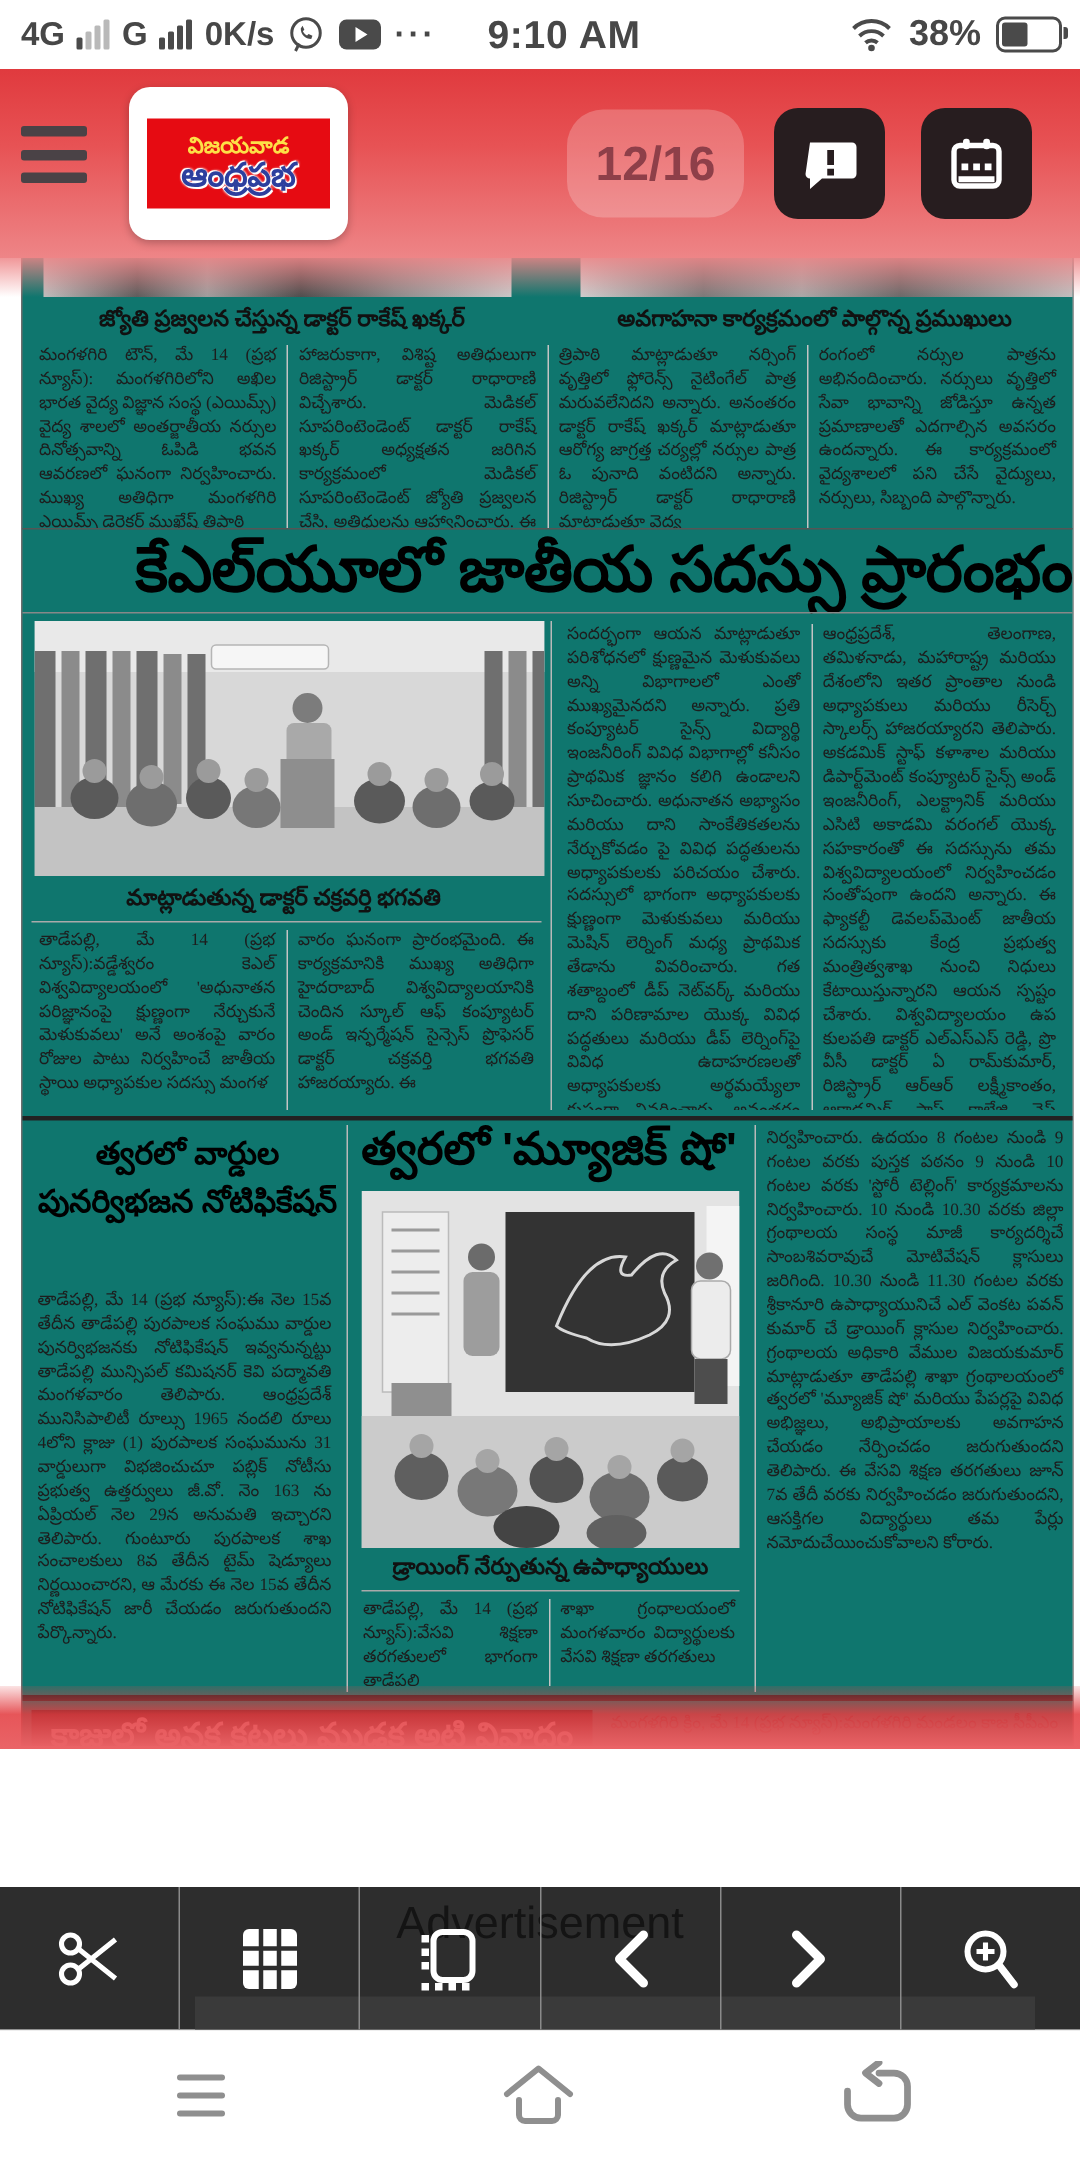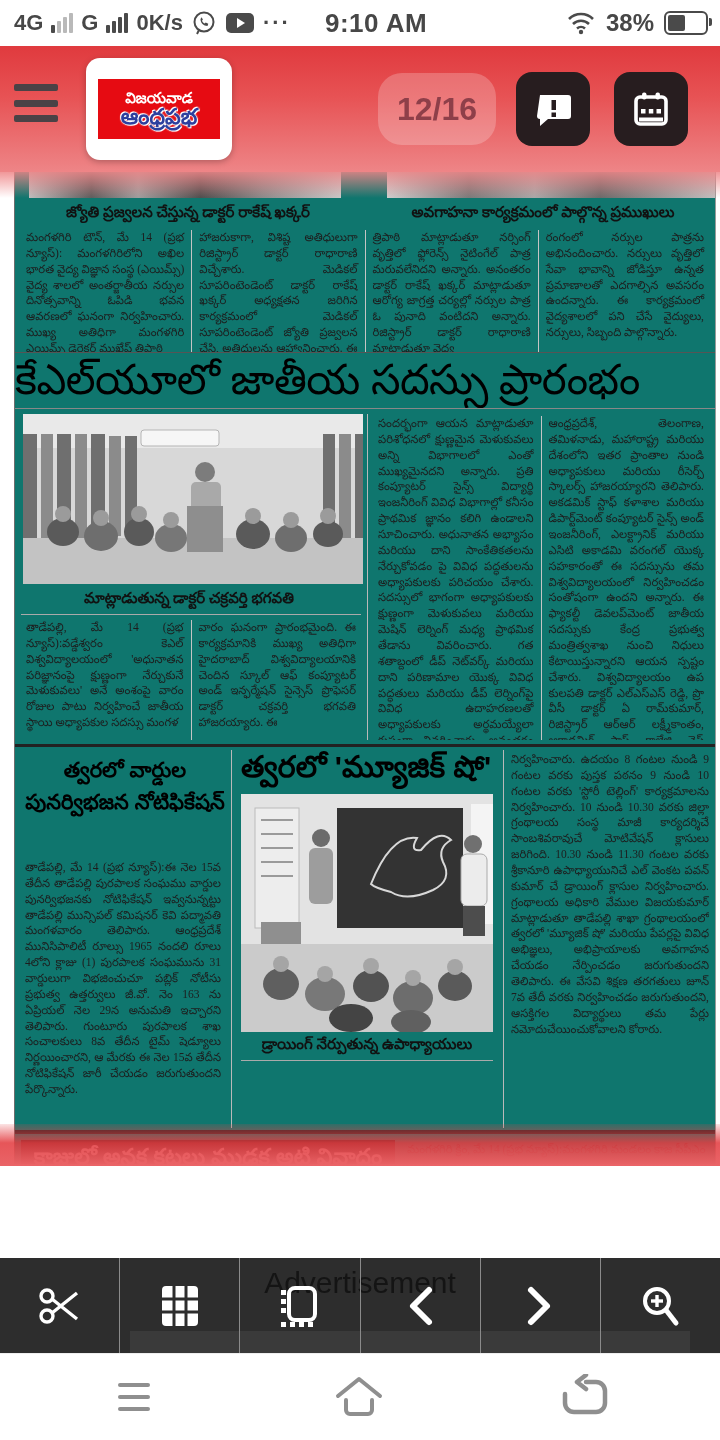--- a/index.html
+++ b/index.html
@@ -18,39 +18,39 @@
   .batt::after{content:"";position:absolute;right:-6px;top:5px;width:3px;height:8px;background:#4a4a4a;border-radius:0 2px 2px 0;}
   .batt i{position:absolute;left:2px;top:2px;bottom:2px;width:42%;background:#4a4a4a;border-radius:2px;}
 
   
   .app-header{position:absolute;top:46px;left:0;width:720px;height:126px;background:linear-gradient(180deg,#e03a3e 0%,#e75254 40%,#ee8587 100%);}
   .header-fade{position:absolute;top:172px;left:0;width:720px;height:26px;background:linear-gradient(180deg,rgba(238,133,135,.85),rgba(238,133,135,0));z-index:5;pointer-events:none;}
   .hamburger{position:absolute;left:14px;top:38px;width:44px;height:38px;display:flex;flex-direction:column;justify-content:space-between;}
   .hamburger i{height:7px;background:#4a4246;border-radius:2px;}
   .logo-card{position:absolute;left:86px;top:12px;width:146px;height:102px;background:#fff;border-radius:14px;box-shadow:0 2px 6px rgba(0,0,0,.25);display:flex;align-items:center;justify-content:center;}
   .logo-red{width:122px;height:60px;background:#e60b12;display:flex;flex-direction:column;align-items:center;justify-content:center;line-height:1.05;}
-  .logo-top{color:#ffffff;font-weight:bold;font-size:15px;}
+  .logo-top{color:#fde047;font-weight:bold;font-size:15px;}
   .logo-bottom{color:#2d3f9e;font-weight:bold;font-size:22px;text-shadow:0 0 2px #fff,0 0 2px #fff,1px 1px 0 #fff,-1px -1px 0 #fff;}
   .page-pill{position:absolute;left:378px;top:27px;width:118px;height:72px;background:rgba(255,255,255,.22);border-radius:24px;display:flex;align-items:center;justify-content:center;color:#8e3f49;font-size:32px;font-weight:bold;}
   .hdr-btn{position:absolute;top:26px;width:74px;height:74px;background:#271d1f;border-radius:16px;display:flex;align-items:center;justify-content:center;}
   .hdr-btn.feedback{left:516px;}
   .hdr-btn.calendar{left:614px;}
 
   
   .paper{position:absolute;left:14px;top:172px;width:700px;height:992px;background:#0f766e;border-left:1px solid #6d6d6d;border-right:1px solid #9a9a9a;font-family:"Liberation Serif",serif;color:#1c1c1c;}
   .caption{font-weight:bold;font-size:15px;text-align:center;color:#111;}
   .body-text{font-size:11.5px;line-height:1.38;text-align:justify;overflow:hidden;color:#1d1d1d;}
   .cols{display:flex;}
   .cols>div{flex:1;padding:0 7px;}
   .cols>div+div{border-left:1px solid #c4c4c4;}
   .rule-heavy{position:absolute;left:0;right:0;height:3px;background:#222;}
   .rule-thin{position:absolute;left:0;right:0;height:1px;background:#555;}
   .rule-lite{position:absolute;height:1px;background:#aaa;}
   .vline{position:absolute;width:1px;background:#b9b9b9;}
-  .headline-main{position:absolute;left:0;right:0;top:184px;text-align:left;font-size:42px;font-weight:400;color:#000;letter-spacing:-.5px;font-family:"Liberation Sans",sans-serif;}
+  .headline-main{position:absolute;left:0;right:0;top:184px;text-align:right;font-size:42px;font-weight:700;color:#000;letter-spacing:-.5px;font-family:"Liberation Sans",sans-serif;}
   .headline-sub{font-weight:900;color:#000;text-align:center;font-family:"Liberation Sans",sans-serif;}
   .photo{background:#d6d6d6;overflow:hidden;}
   .blackstrip{position:absolute;background:#0a0a0a;color:#fff;font-weight:900;font-size:22px;text-align:center;overflow:hidden;line-height:34px;font-family:"Liberation Sans",sans-serif;}
 
   .red-band{position:absolute;left:0;top:1124px;width:720px;height:42px;background:linear-gradient(180deg,rgba(228,70,73,.15) 0%,rgba(227,62,66,.88) 45%,#ea6467 100%);z-index:6;}
 
   
   .toolbar{position:absolute;left:0;top:1258px;width:720px;height:95px;background:#2d2d2d;display:flex;z-index:7;}
   .toolbar .cell{flex:1;display:flex;align-items:center;justify-content:center;position:relative;z-index:2;}
   .toolbar .cell+.cell{border-left:1px solid #8a8a8a;}
@@ -251,20 +251,24 @@
     <g fill="#a5a5a5">
         <circle cx="40" cy="170" r="8"></circle>
         <circle cx="84" cy="180" r="8"></circle>
         <circle cx="130" cy="172" r="8"></circle>
         <circle cx="172" cy="184" r="8"></circle>
         <circle cx="214" cy="173" r="8"></circle>
       </g>
   </svg>
   <div class="caption abs" style="left:222px;top:864px;width:260px;">డ్రాయింగ్ నేర్పుతున్న ఉపాధ్యాయులు</div>
   <div class="rule-lite" style="left:226px;width:252px;top:888px;"></div>
+  <div class="cols abs" style="left:220px;top:894px;width:262px;height:58px;">
+    <div class="body-text" style="height:58px;">తాడేపల్లి, మే 14 (ప్రభ న్యూస్):వేసవి శిక్షణా తరగతులలో భాగంగా తాడేపల్లి</div>
+    <div class="body-text" style="height:58px;">శాఖా గ్రంధాలయంలో మంగళవారం విద్యార్థులకు వేసవి శిక్షణా తరగతులు</div>
+  </div>
 
   <div class="vline" style="left:488px;top:578px;height:378px;"></div>
   <div class="body-text abs" style="left:496px;top:580px;width:198px;height:372px;">నిర్వహించారు. ఉదయం 8 గంటల నుండి 9 గంటల వరకు పుస్తక పఠనం 9 నుండి 10 గంటల వరకు 'స్టోరీ టెల్లింగ్' కార్యక్రమాలను నిర్వహించారు. 10 నుండి 10.30 వరకు జిల్లా గ్రంథాలయ సంస్థ మాజీ కార్యదర్శిచే సాంబశివరావుచే మోటివేషన్ క్లాసులు జరిగింది. 10.30 నుండి 11.30 గంటల వరకు శ్రీకానూరి ఉపాధ్యాయునిచే ఎల్ వెంకట పవన్ కుమార్ చే డ్రాయింగ్ క్లాసుల నిర్వహించారు. గ్రంథాలయ అధికారి వేముల విజయకుమార్ మాట్లాడుతూ తాడేపల్లి శాఖా గ్రంథాలయంలో త్వరలో 'మ్యూజిక్ షో' మరియు పేపర్లపై వివిధ అభిజ్ఞలు, అభిప్రాయాలకు అవగాహన చేయడం నేర్పించడం జరుగుతుందని తెలిపారు. ఈ వేసవి శిక్షణ తరగతులు జూన్ 7వ తేదీ వరకు నిర్వహించడం జరుగుతుందని, ఆసక్తిగల విద్యార్థులు తమ పేర్లు నమోదుచేయించుకోవాలని కోరారు.</div>
 
   <div class="rule-heavy" style="top:958px;height:4px;"></div>
   <div class="blackstrip" style="left:6px;top:968px;width:374px;height:24px;">కాజులో అనక కట్టలు ముడక అటి వివాదం</div>
   <div class="body-text abs" style="left:392px;top:970px;width:304px;height:20px;">మంగళగిరి క్రిం, మే 14 (ప్రభ న్యూస్):మంగళగిరి మండలం కాజ సీపీఎం</div>
 </div>
 
 <div class="red-band"></div>

